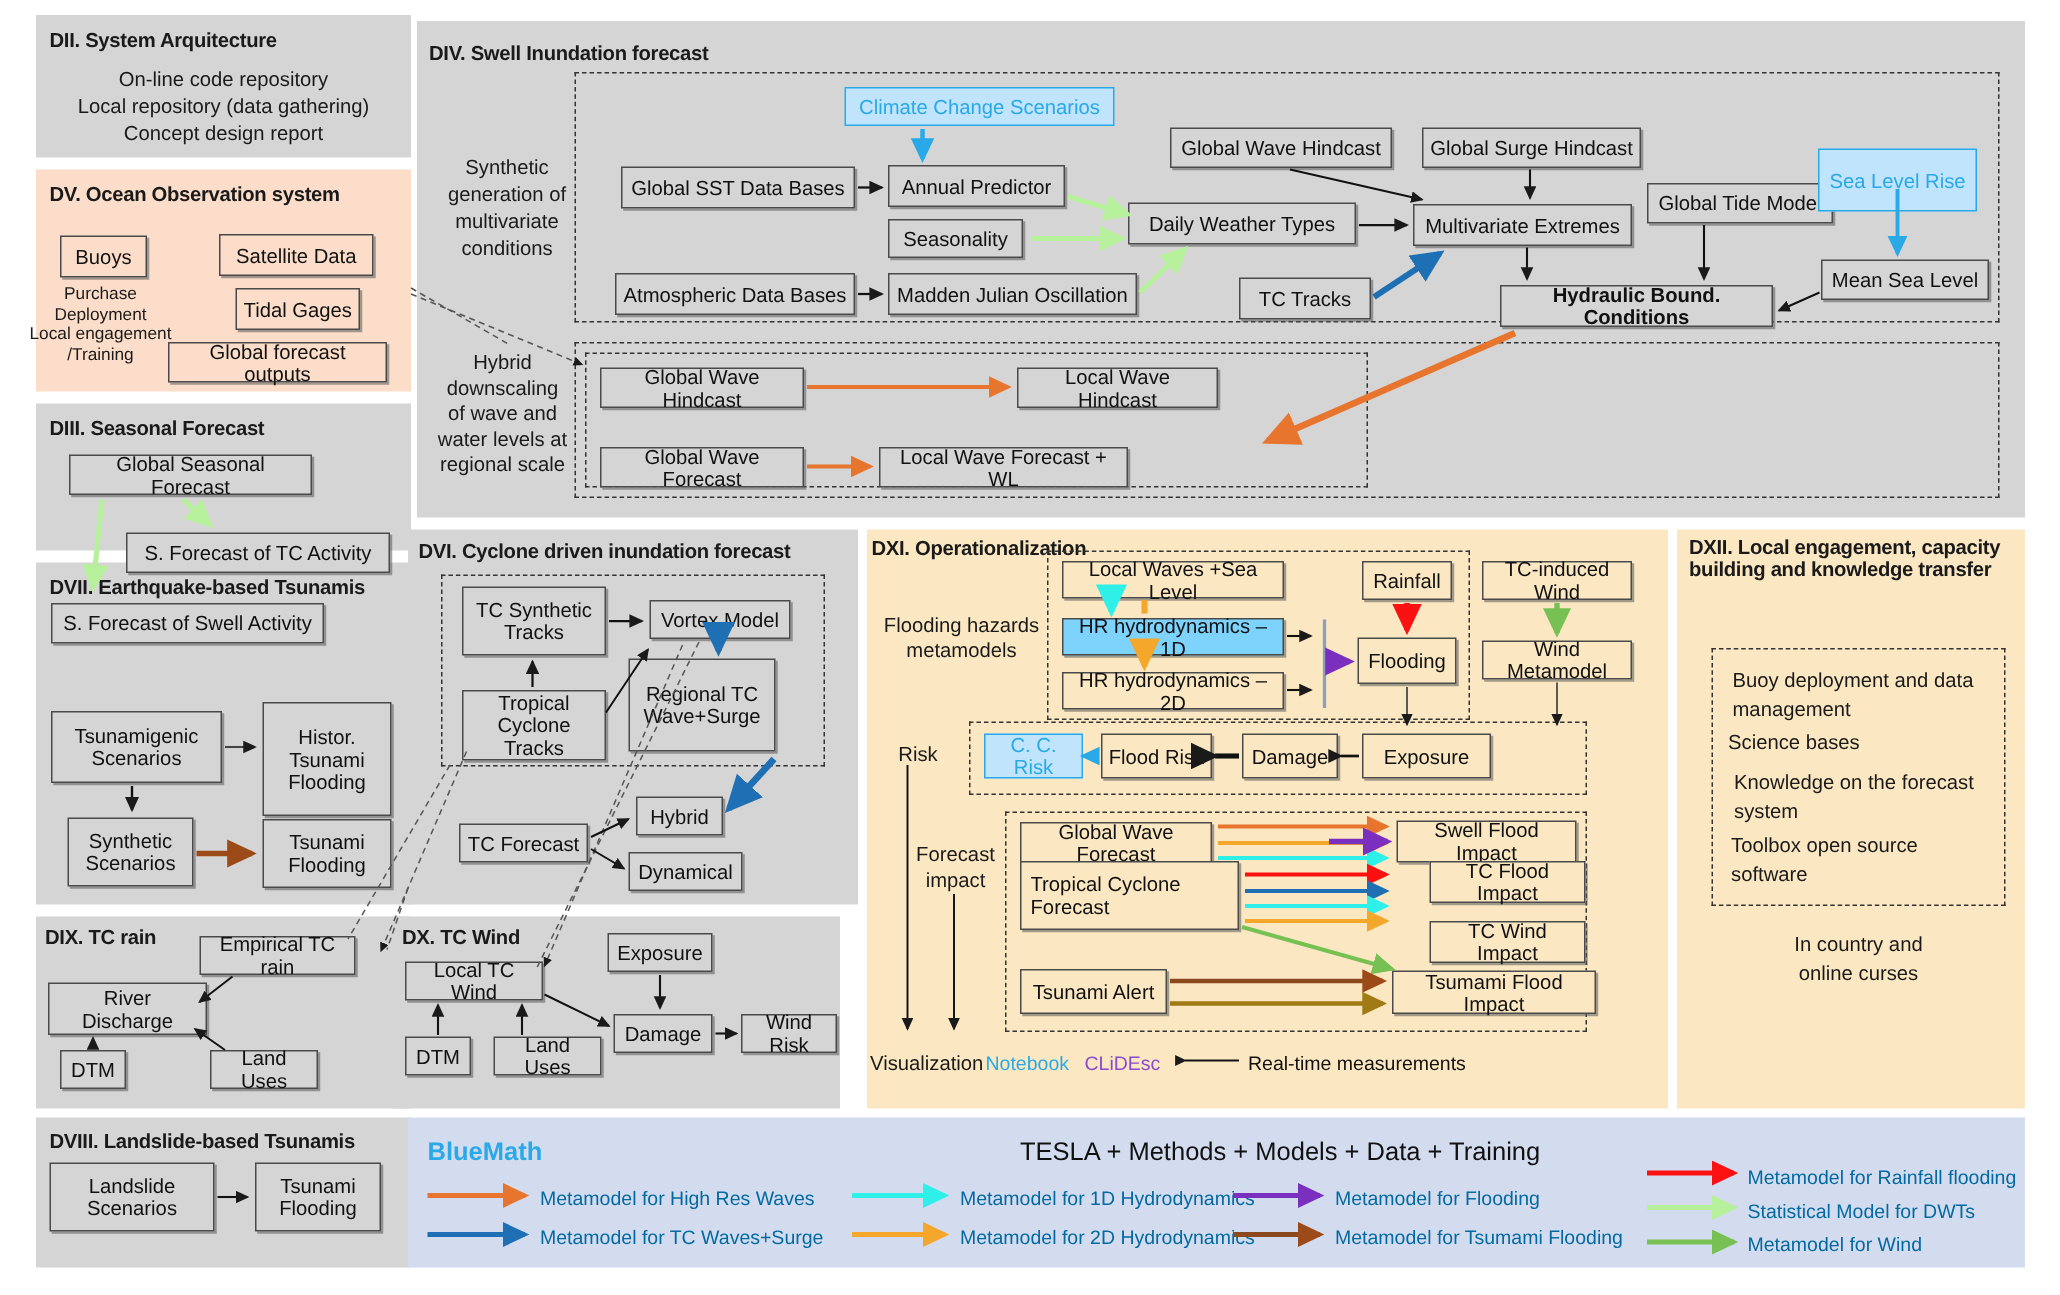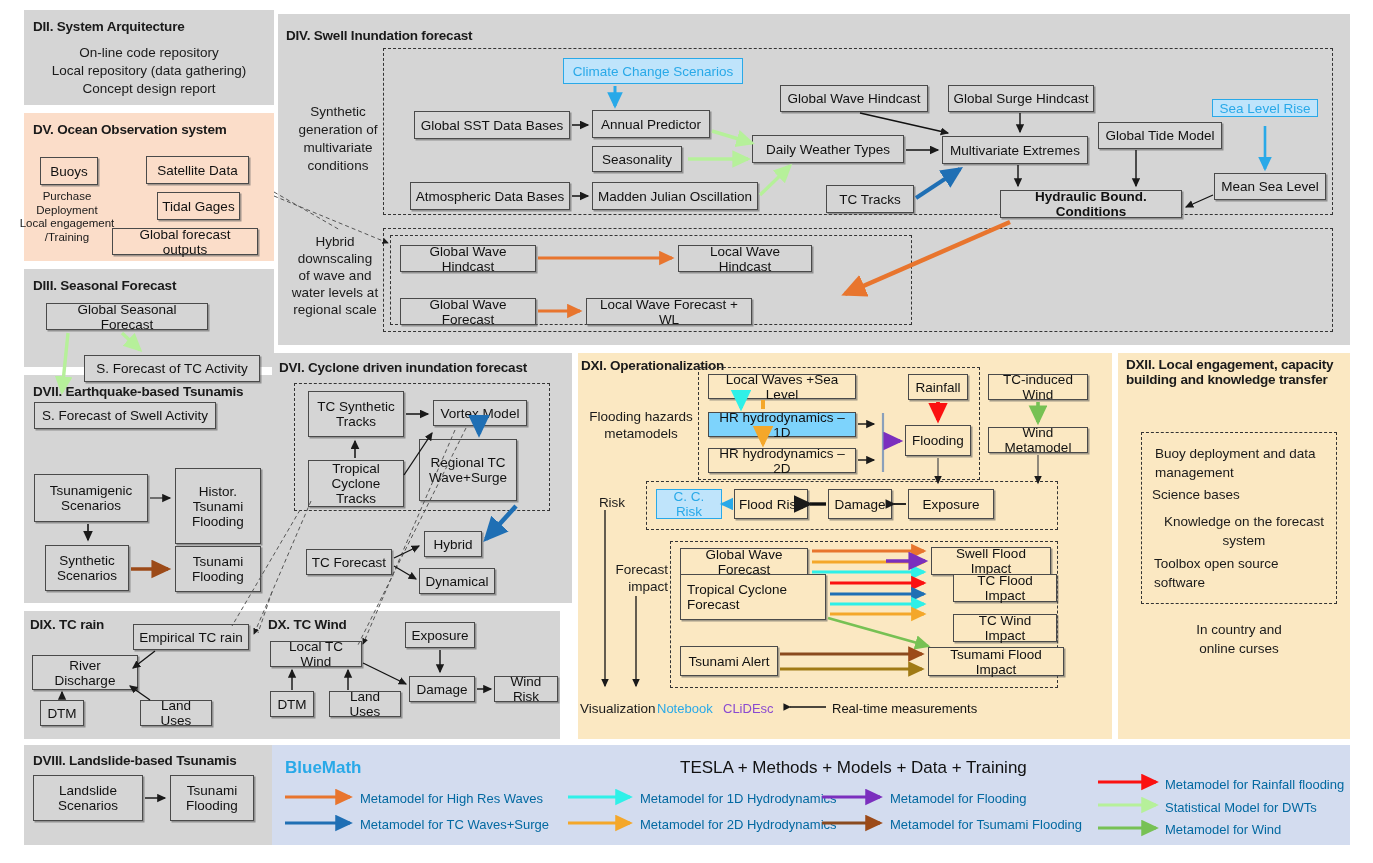--- a/index.html
+++ b/index.html
@@ -75,21 +75,21 @@
 
   <div class="box" style="left:46px;top:303px;width:162px;height:27px;">Global Seasonal Forecast</div>
   <div class="box" style="left:84px;top:355px;width:176px;height:27px;">S. Forecast of TC Activity</div>
   <div class="box" style="left:34px;top:402px;width:182px;height:27px;">S. Forecast of Swell Activity</div>
 
   <div class="box" style="left:34px;top:474px;width:114px;height:48px;">Tsunamigenic Scenarios</div>
   <div class="box" style="left:175px;top:468px;width:86px;height:76px;">Histor. Tsunami Flooding</div>
   <div class="box" style="left:45px;top:545px;width:84px;height:46px;">Synthetic Scenarios</div>
   <div class="box" style="left:175px;top:546px;width:86px;height:46px;">Tsunami Flooding</div>
 
-  <div class="box" style="left:133px;top:624px;width:116px;height:26px;">Empirical TC rain</div>
+  <div class="box" style="left:133px;top:624px;width:104px;height:26px;">Empirical TC rain</div>
   <div class="box" style="left:32px;top:655px;width:106px;height:35px;">River Discharge</div>
   <div class="box" style="left:40px;top:700px;width:44px;height:26px;">DTM</div>
   <div class="box" style="left:140px;top:700px;width:72px;height:26px;">Land Uses</div>
 
   <div class="box" style="left:405px;top:622px;width:70px;height:26px;">Exposure</div>
   <div class="box" style="left:270px;top:641px;width:92px;height:26px;">Local TC Wind</div>
   <div class="box" style="left:270px;top:691px;width:44px;height:26px;">DTM</div>
   <div class="box" style="left:329px;top:691px;width:72px;height:26px;">Land Uses</div>
   <div class="box" style="left:409px;top:676px;width:66px;height:26px;">Damage</div>
   <div class="box" style="left:494px;top:676px;width:64px;height:26px;">Wind Risk</div>
@@ -109,21 +109,21 @@
   <div class="box" style="left:592px;top:110px;width:118px;height:28px;">Annual Predictor</div>
   <div class="box" style="left:592px;top:146px;width:90px;height:26px;">Seasonality</div>
   <div class="box" style="left:410px;top:182px;width:160px;height:28px;">Atmospheric Data Bases</div>
   <div class="box" style="left:592px;top:182px;width:166px;height:28px;">Madden Julian Oscillation</div>
   <div class="box" style="left:752px;top:135px;width:152px;height:28px;">Daily Weather Types</div>
   <div class="box" style="left:780px;top:85px;width:148px;height:27px;">Global Wave Hindcast</div>
   <div class="box" style="left:948px;top:85px;width:146px;height:27px;">Global Surge Hindcast</div>
   <div class="box" style="left:942px;top:136px;width:146px;height:28px;">Multivariate Extremes</div>
   <div class="box" style="left:826px;top:185px;width:88px;height:28px;">TC Tracks</div>
   <div class="box" style="left:1098px;top:122px;width:124px;height:27px;">Global Tide Model</div>
-  <div class="box cyanb" style="left:1212px;top:99px;width:106px;height:18px;">Sea Level Rise</div>
+  <div class="box cyanb" style="left:1212px;top:99px;width:106px;height:42px;">Sea Level Rise</div>
   <div class="box" style="left:1214px;top:173px;width:112px;height:27px;">Mean Sea Level</div>
   <div class="box" style="left:1000px;top:190px;width:182px;height:28px;font-weight:bold;">Hydraulic Bound. Conditions</div>
   <div class="box" style="left:400px;top:245px;width:136px;height:27px;">Global Wave Hindcast</div>
   <div class="box" style="left:678px;top:245px;width:134px;height:27px;">Local Wave Hindcast</div>
   <div class="box" style="left:400px;top:298px;width:136px;height:27px;">Global Wave Forecast</div>
   <div class="box" style="left:586px;top:298px;width:166px;height:27px;">Local Wave Forecast + WL</div>
 
   <div class="dash" style="left:294px;top:383px;width:256px;height:128px;"></div>
   <div class="box" style="left:308px;top:391px;width:96px;height:46px;">TC Synthetic Tracks</div>
   <div class="box" style="left:433px;top:400px;width:94px;height:26px;">Vortex Model</div>
@@ -132,21 +132,21 @@
   <div class="box" style="left:306px;top:549px;width:86px;height:26px;">TC Forecast</div>
   <div class="box" style="left:424px;top:531px;width:58px;height:26px;">Hybrid</div>
   <div class="box" style="left:419px;top:568px;width:76px;height:26px;">Dynamical</div>
 
   <div class="dash" style="left:698px;top:367px;width:282px;height:113px;"></div>
   <div class="dash" style="left:646px;top:481px;width:412px;height:49px;"></div>
   <div class="dash" style="left:670px;top:541px;width:388px;height:147px;"></div>
 
   <div class="stext" style="left:586px;top:408px;width:110px;line-height:17px;">Flooding hazards<br>metamodels</div>
   <div class="stext" style="left:588px;top:494px;width:48px;">Risk</div>
-  <div class="stext" style="left:606px;top:561px;width:62px;line-height:17px;text-align:right;">Forecast<br>impact</div>
+  <div class="stext" style="left:606px;top:561px;width:62px;line-height:17px;">Forecast<br>impact</div>
   <div class="stext" style="left:580px;top:700px;width:90px;text-align:left;">Visualization</div>
 
   <div class="box yellow" style="left:708px;top:374px;width:148px;height:25px;">Local Waves +Sea Level</div>
   <div class="box gray2" style="left:708px;top:412px;width:148px;height:25px;">HR hydrodynamics – 1D</div>
   <div class="box yellow" style="left:708px;top:448px;width:148px;height:25px;">HR hydrodynamics – 2D</div>
   <div class="box yellow" style="left:908px;top:374px;width:60px;height:26px;">Rainfall</div>
   <div class="box yellow" style="left:905px;top:425px;width:66px;height:31px;">Flooding</div>
   <div class="box yellow" style="left:988px;top:374px;width:100px;height:26px;">TC-induced Wind</div>
   <div class="box yellow" style="left:988px;top:427px;width:100px;height:26px;">Wind Metamodel</div>
 
@@ -163,21 +163,21 @@
   <div class="box yellow" style="left:953px;top:614px;width:104px;height:28px;">TC Wind Impact</div>
   <div class="box yellow" style="left:928px;top:647px;width:136px;height:29px;">Tsumami Flood Impact</div>
 
   <div class="lg-label" style="left:657px;top:701px;color:#29a9e8;">Notebook</div>
   <div class="lg-label" style="left:723px;top:701px;color:#8a4ad0;">CLiDEsc</div>
   <div class="lg-label" style="left:832px;top:701px;color:#111;">Real-time measurements</div>
 
   <div class="dash" style="left:1141px;top:432px;width:196px;height:172px;"></div>
   <div class="stext" style="left:1155px;top:444px;width:172px;text-align:left;line-height:19px;">Buoy deployment and data management</div>
   <div class="stext" style="left:1152px;top:486px;width:172px;text-align:left;">Science bases</div>
-  <div class="stext" style="left:1156px;top:512px;width:176px;text-align:center;line-height:19px;">Knowledge on the forecast system</div>
+  <div class="stext" style="left:1156px;top:512px;width:176px;text-align:left;line-height:19px;">Knowledge on the forecast system</div>
   <div class="stext" style="left:1154px;top:554px;width:176px;text-align:left;line-height:19px;">Toolbox      open      source software</div>
   <div class="stext" style="left:1141px;top:620px;width:196px;line-height:19px;">In country and<br>online curses</div>
 
   <div class="lg-head" style="left:285px;top:758px;color:#29a9e8;font-weight:bold;">BlueMath</div>
   <div class="lg-head" style="left:680px;top:758px;color:#111;">TESLA + Methods + Models +  Data + Training</div>
 
   <div class="lg-label" style="left:360px;top:791px;">Metamodel for High Res Waves</div>
   <div class="lg-label" style="left:360px;top:817px;">Metamodel for TC Waves+Surge</div>
   <div class="lg-label" style="left:640px;top:791px;">Metamodel for 1D Hydrodynamics</div>
   <div class="lg-label" style="left:640px;top:817px;">Metamodel for 2D Hydrodynamics</div>

